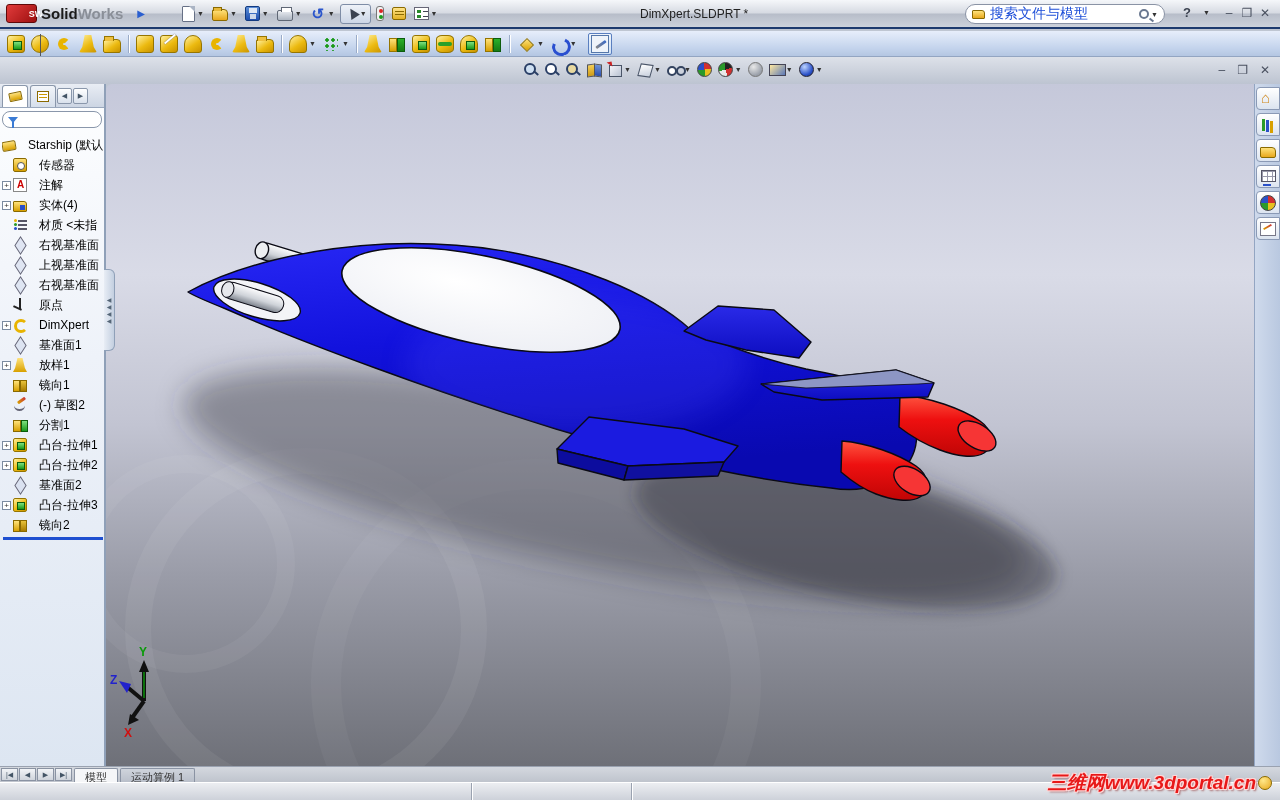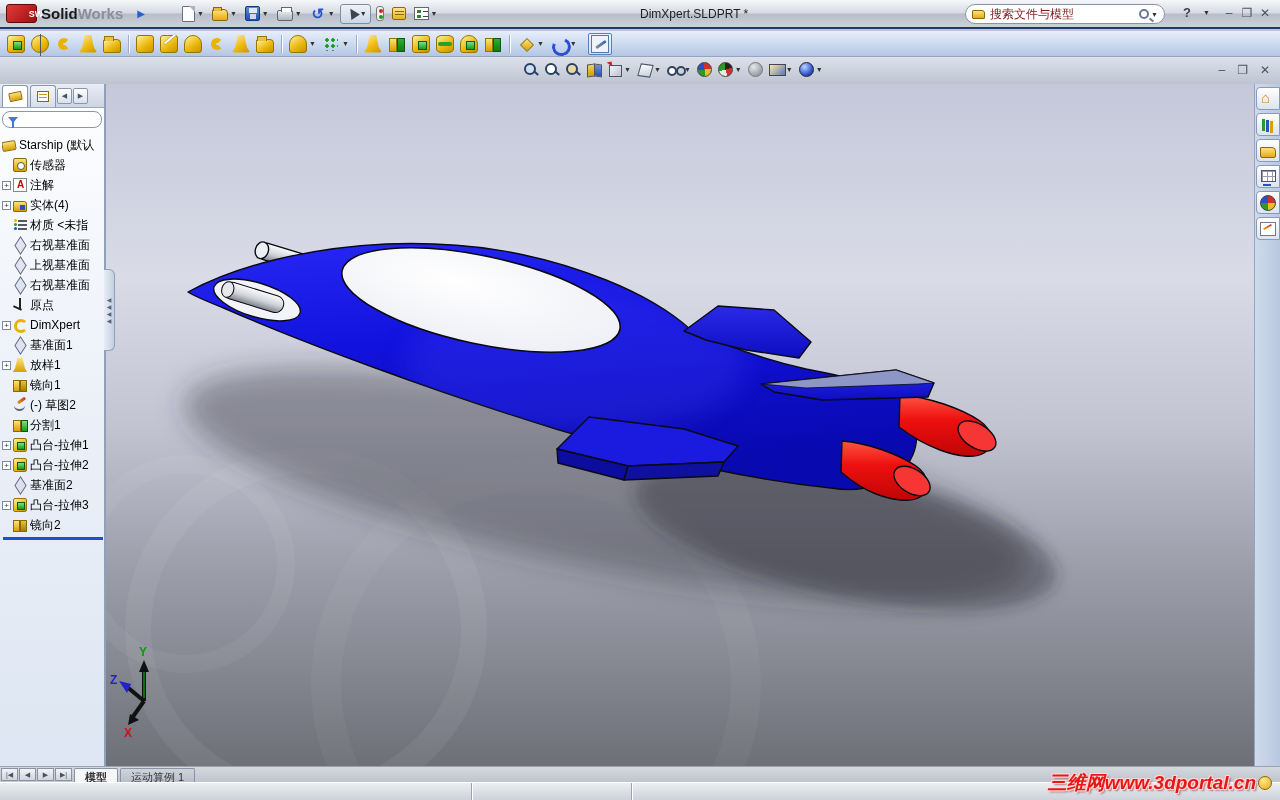--- a/index.html
+++ b/index.html
@@ -39,21 +39,21 @@
   .mi-note{width:14px;height:13px;background:linear-gradient(#ffe48a,#e3b226);border:1px solid #8a6a00;border-radius:2px;}
   .mi-note::before{content:"";position:absolute;left:2px;top:3px;width:9px;height:1px;background:#8a6a00;box-shadow:0 3px 0 #8a6a00;}
   .mi-list{width:15px;height:13px;background:#fff;border:1px solid #667;}
   .mi-list::before{content:"";position:absolute;left:2px;top:2px;width:4px;height:3px;background:#2a8a2a;box-shadow:0 5px 0 #2a8a2a;}
   .mi-list::after{content:"";position:absolute;left:8px;top:3px;width:5px;height:1px;background:#445;box-shadow:0 5px 0 #445;}
 
   #doc-title{position:absolute;left:640px;top:7px;font-size:12px;color:#222;}
   #search-wrap{position:absolute;left:965px;top:4px;width:200px;height:20px;background:#fff;
     border:1px solid #8a93a5;border-radius:10px;display:flex;align-items:center;padding:0 6px;}
   .folder-mini{width:13px;height:9px;background:linear-gradient(#ffe27a,#e8a81d);border:1px solid #8a6a00;border-radius:1px 3px 1px 1px;margin-right:5px;}
-  #search-text{flex:1;font-size:12px;color:#7f1d1d;border:none;outline:none;background:transparent;}
+  #search-text{flex:1;font-size:14px;color:#1d4ed8;border:none;outline:none;background:transparent;}
   .mag{width:10px;height:10px;border:2px solid #6a7890;border-radius:50%;position:relative;}
   .mag::after{content:"";position:absolute;left:8px;top:8px;width:5px;height:2px;background:#6a7890;transform:rotate(40deg);}
   #tb-right{position:absolute;right:6px;top:5px;display:flex;align-items:center;gap:10px;}
   .help-q{font-size:13px;font-weight:bold;color:#3b4250;}
   .winbtn{font-size:12px;color:#4a5160;width:18px;text-align:center;}
 
   
   #toolrow{position:absolute;left:0;top:31px;width:1280px;height:26px;
     background:linear-gradient(#e7eefb,#c3d3ec 70%,#b4c6e2);display:flex;align-items:center;padding-left:4px;border-bottom:1px solid #93a5c2;}
   .fbtn{display:flex;align-items:center;padding:1px 2px;margin:0 1px;border-radius:2px;}
@@ -126,21 +126,21 @@
   .lpt-feat{width:13px;height:9px;background:linear-gradient(#ffe27a,#d8a000);border:1px solid #8a6a00;border-radius:1px;transform:rotate(-12deg);}
   .lpt-prop{width:12px;height:11px;background:#fff;border:1px solid #8a6a00;}
   .lpt-prop::after{content:"";display:block;margin:2px 1px;height:1px;background:#c90;box-shadow:0 3px 0 #c90;}
   .lparrow{width:15px;height:16px;border:1px solid #8a97ab;background:linear-gradient(#fff,#d9e1ec);
     font-size:7px;color:#456;display:flex;align-items:center;justify-content:center;margin:0 0 3px 1px;border-radius:2px;}
   #lp-filter{margin:3px 2px;height:17px;background:#fff;border:1px solid #8a97ab;border-radius:8px;display:flex;align-items:center;padding:0 5px;}
   .funnel{width:0;height:0;border-left:5px solid transparent;border-right:5px solid transparent;border-top:6px solid #3a7bd5;position:relative;}
   .funnel::after{content:"";position:absolute;left:-1px;top:-1px;width:2px;height:6px;background:#3a7bd5;}
   #tree{padding:4px 0 0 2px;font-size:12px;color:#000;}
   .trow{display:flex;align-items:center;height:20px;white-space:nowrap;overflow:hidden;}
-  .trow .lbl{margin-left:3px;}
+  .trow .lbl{margin-left:12px;}
   .pm{flex:none;width:9px;height:9px;border:1px solid #7a8aa0;background:#fff;font-size:8px;line-height:7px;text-align:center;color:#333;margin-right:2px;}
   .pmspace{flex:none;width:11px;}
   .ti{flex:none;width:14px;height:14px;position:relative;display:inline-block;}
   .ti-part{background:linear-gradient(#ffe27a,#d8a000);border:1px solid #8a6a00;border-radius:2px;height:10px;margin-top:2px;transform:rotate(-10deg);}
   .ti-sensors{background:linear-gradient(#ffe27a,#d8a000);border:1px solid #8a6a00;border-radius:2px;}
   .ti-sensors::after{content:"";position:absolute;left:3px;top:3px;width:6px;height:6px;background:#fff;border:1px solid #555;border-radius:50%;}
   .ti-annotations{background:#fff;border:1px solid #888;}
   .ti-annotations::after{content:"A";position:absolute;left:3px;top:0px;font-size:10px;font-weight:bold;color:#c00;}
   .ti-solids{background:linear-gradient(#ffe27a,#d8a000);border:1px solid #8a6a00;border-radius:1px 3px 1px 1px;height:11px;margin-top:2px;}
   .ti-solids::after{content:"";position:absolute;right:1px;bottom:1px;width:5px;height:5px;background:#2a50c8;}
@@ -191,21 +191,21 @@
   .tp-ball{border-radius:50%;background:conic-gradient(#d23030 0 25%,#e8c020 25% 50%,#2a9a2a 50% 75%,#2a50c8 75% 100%);border:1px solid #444;}
   .tp-props{background:#fff;border:1px solid #778;height:14px;margin-top:1px;}
   .tp-props::after{content:"";position:absolute;left:2px;top:3px;width:9px;height:2px;background:linear-gradient(90deg,#d8a000,#c33);transform:rotate(-30deg);}
 
   
   #bottomtabs{position:absolute;left:0;top:766px;width:1280px;height:16px;background:linear-gradient(#d4d8df,#bfc4cd);
     display:flex;align-items:flex-end;border-top:1px solid #9aa2b0;}
   .navbtn{width:17px;height:13px;border:1px solid #8a93a3;background:linear-gradient(#f2f4f7,#cfd4dc);
     font-size:7px;color:#456;display:flex;align-items:center;justify-content:center;margin:0 0 1px 1px;}
   .btab{height:14px;padding:1px 10px;font-size:11px;border:1px solid #8a93a3;border-bottom:none;background:linear-gradient(#cfd4dc,#b9bfca);color:#333;margin-left:2px;border-radius:2px 2px 0 0;}
-  .btab.active{background:#f5f6f8;font-weight:bold;}
+  .btab.active{background:#f5f6f8;font-weight:normal;}
 
   
   #statusbar{position:absolute;left:0;top:782px;width:1280px;height:18px;
     background:linear-gradient(#eceef2,#cdd1d9);border-top:1px solid #fff;display:flex;font-size:12px;color:#222;}
   .sb-cell{border-right:1px solid #9aa2b0;box-shadow:1px 0 0 #fff;padding:1px 6px;height:100%;}
   #sb-msg{width:455px;}
   .sb-mid{width:472px;} .sb-a{width:160px;} .sb-b{flex:1;}
 
   
   #watermark{position:absolute;right:8px;bottom:4px;z-index:50;font-size:19px;font-weight:bold;font-style:italic;color:#e81818;

